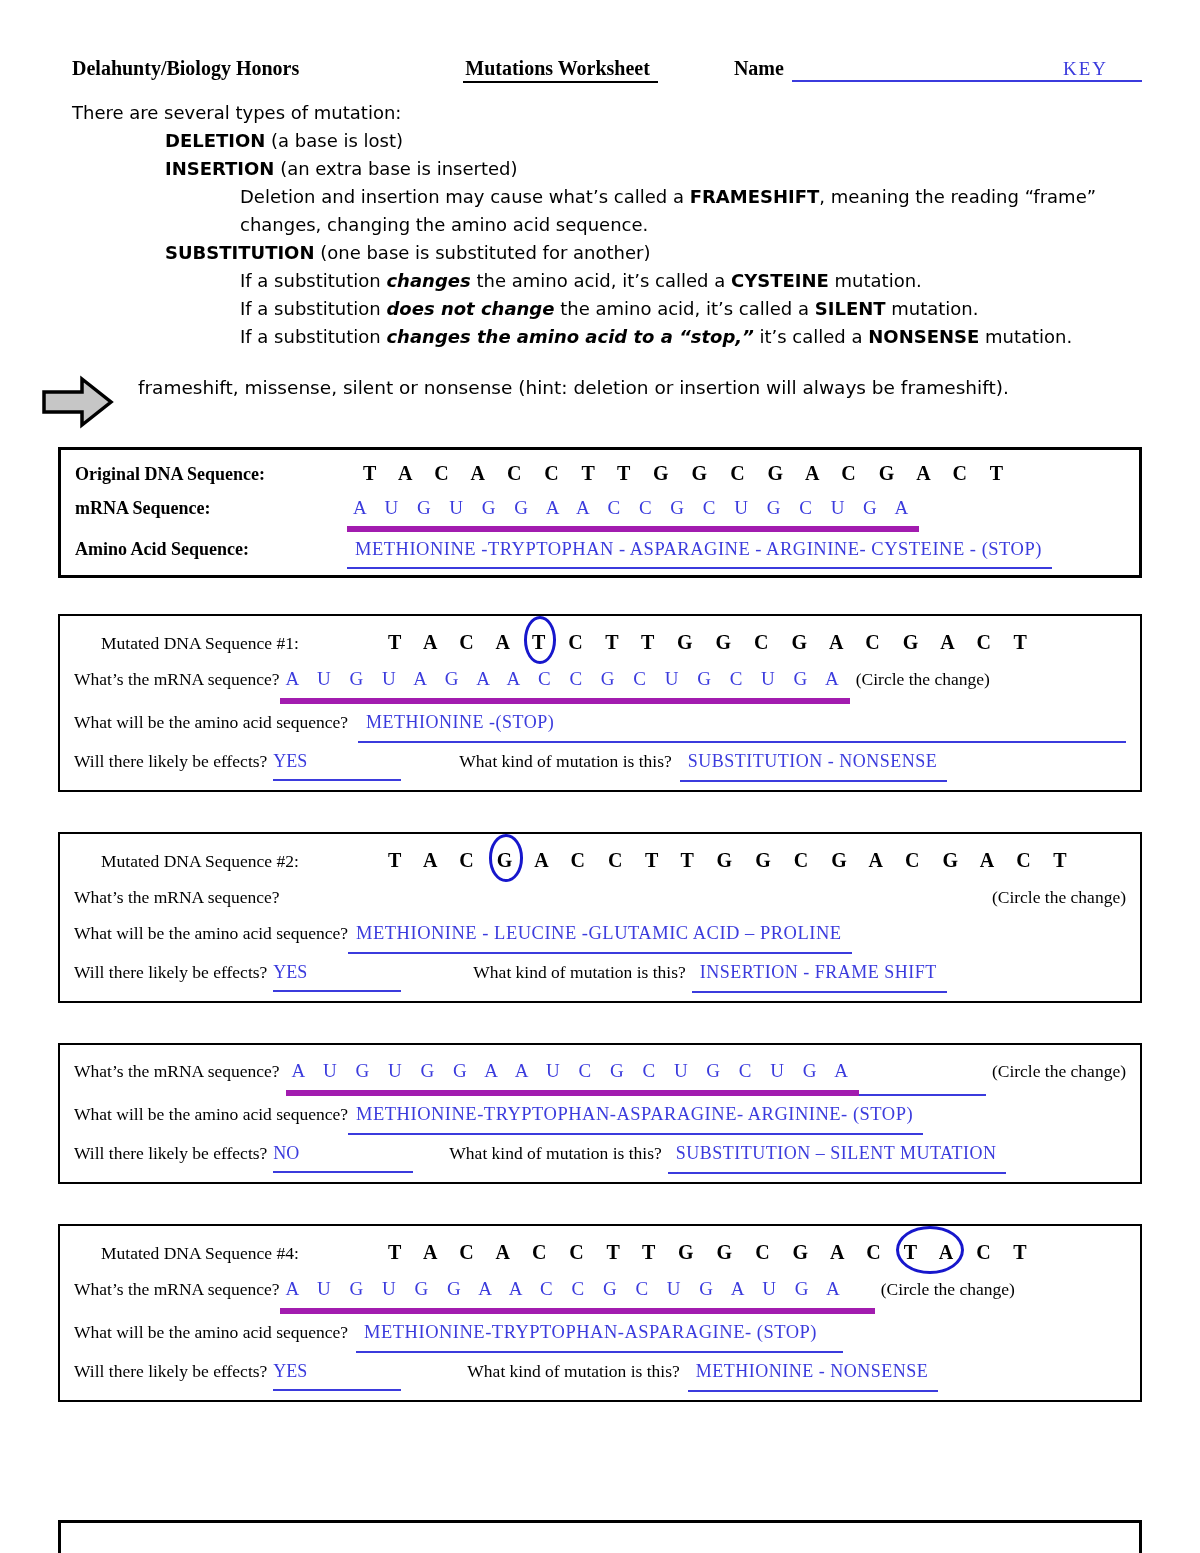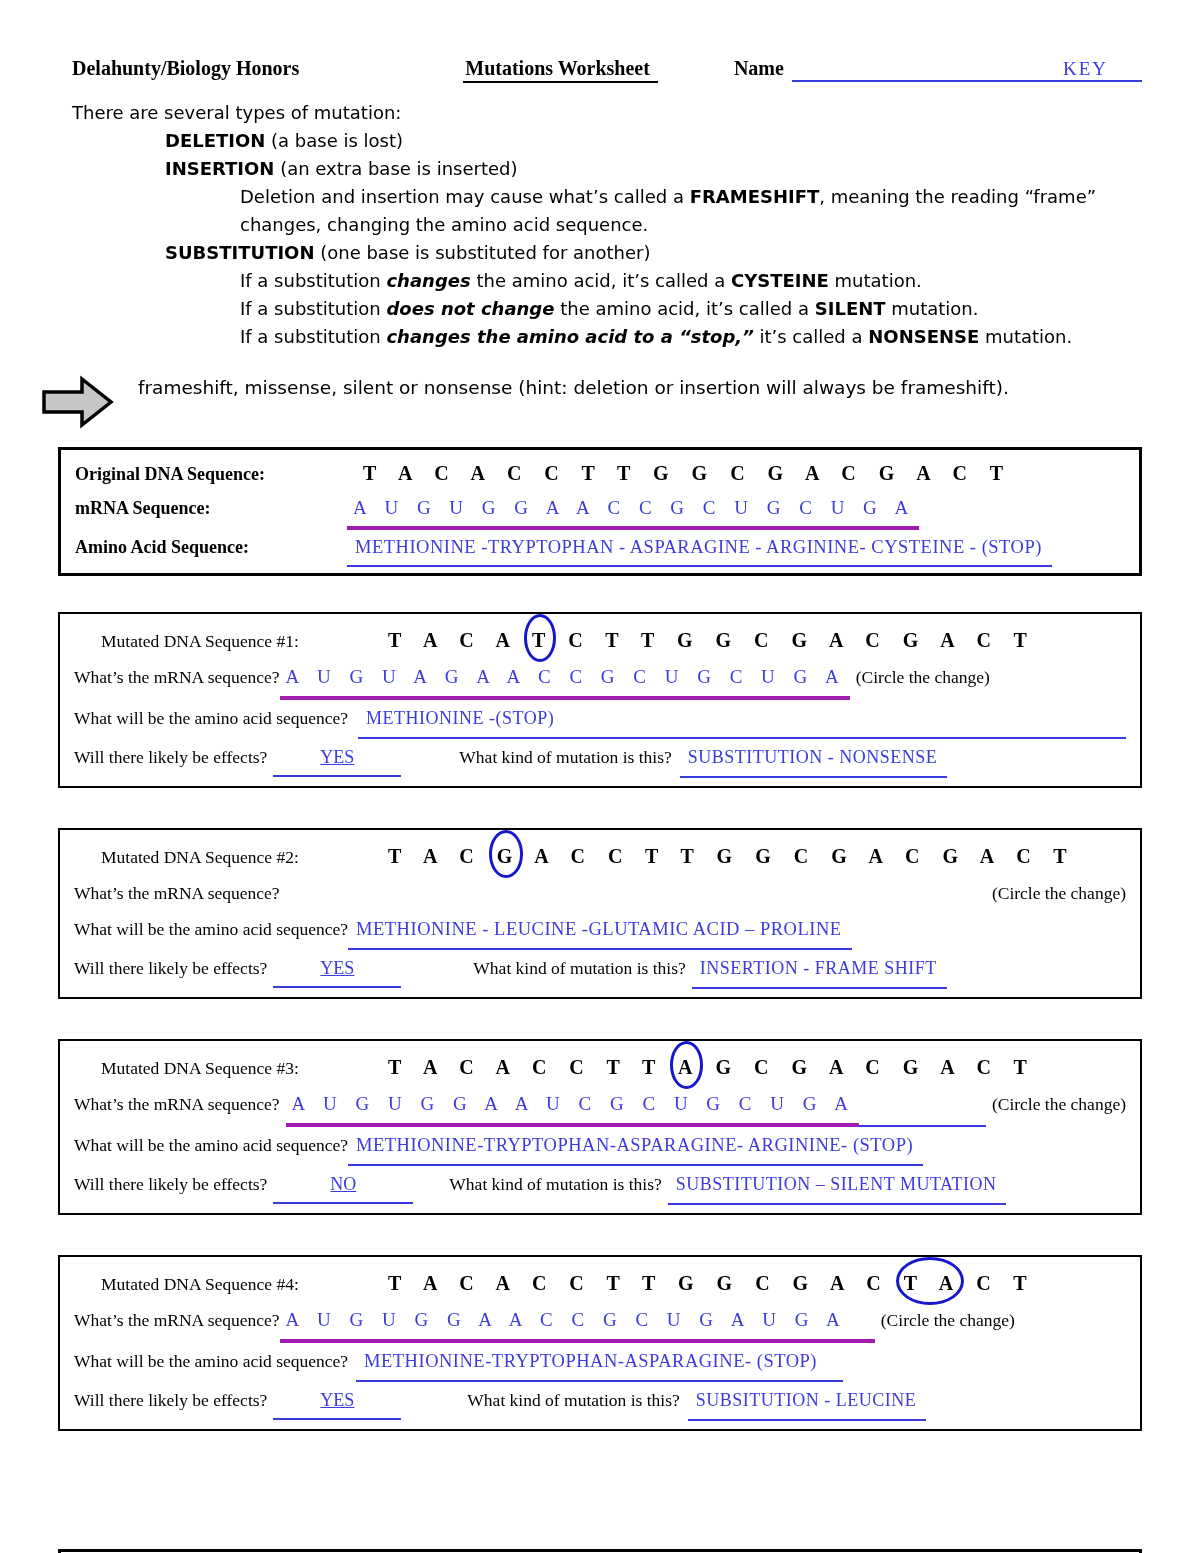--- a/index.html
+++ b/index.html
@@ -37,25 +37,25 @@
   .and{font-weight:bold;border-bottom:2px solid #000;}
   
   .wbox{border:3px solid #000;padding:6px 14px;}
   .mbox{border:2px solid #000;padding:8px 14px;margin-top:40px;}
   .row{display:flex;align-items:baseline;line-height:34px;white-space:nowrap;}
   .mrow{display:flex;align-items:baseline;line-height:36px;white-space:nowrap;}
   .blabel{font-weight:bold;font-size:18px;flex:0 0 272px;}
   .mtitle{font-size:17.5px;flex:0 0 287px;margin-left:27px;}
   .q{font-size:17.5px;}
   .dna{font-weight:bold;font-size:20px;letter-spacing:9px;}
-  .useq{color:#3b3bdd;font-size:19px;letter-spacing:7px;border-bottom:4px solid #a21caf;padding:0 4px 1px 6px;}
+  .useq{color:#3b3bdd;font-size:19px;letter-spacing:7px;border-bottom:6px solid #a21caf;padding:0 4px 1px 6px;}
   .uans{color:#3b3bdd;font-size:18px;letter-spacing:0.5px;border-bottom:2px solid #3b3bdd;padding:0 10px 1px 8px;}
   .fill-line{flex:1;border-bottom:2px solid #3b3bdd;align-self:stretch;}
   .gap-fill{flex:1;}
-  .blank{display:inline-block;min-width:128px;text-align:center;color:#3b3bdd;font-size:18px;border-bottom:2px solid #3b3bdd;margin-left:6px;text-decoration:underline;}
+  .blank{display:inline-block;min-width:128px;text-align:left;color:#3b3bdd;font-size:18px;border-bottom:2px solid #3b3bdd;margin-left:6px;}
   .blank.wide{min-width:140px;}
   .kindq{margin-left:58px;}
   .note{font-size:17.5px;margin-left:6px;}
   
   .circ{position:relative;display:inline-block;}
   .circ::after{
     content:"";position:absolute;left:-8px;right:-2px;top:-8px;bottom:-4px;
     border:3px solid #1717cc;border-radius:50%;
   }
   
@@ -155,24 +155,20 @@
     <div class="mrow">
       <span class="q">Will there likely be effects?</span>
       <span class="blank">YES</span>
       <span class="q kindq" style="margin-left:72px;">What kind of mutation is this?</span>
       <span class="uans" style="margin-left:6px;">INSERTION - FRAME SHIFT</span>
     </div>
   </div>
 
   <div class="mbox">
     <div class="mrow">
-      <span class="mtitle">Mutated DNA Sequence #3:</span>
-      <span class="dna"><span>T A C A C C T T </span><span class="circ">A</span><span> G C G A C G A C T</span></span>
-    </div>
-    <div class="mrow">
       <span class="q">What’s the mRNA sequence?</span>
       <span class="useq" style="margin-left:6px;">A U G U G G A A U C G C U G C U G A</span>
       <span class="fill-line"></span>
       <span class="note">(Circle the change)</span>
     </div>
     <div class="mrow">
       <span class="q">What will be the amino acid sequence?</span>
       <span class="uans" style="font-size:18.5px;">METHIONINE-TRYPTOPHAN-ASPARAGINE- ARGININE-  (STOP)</span>
     </div>
     <div class="mrow">
@@ -194,21 +190,21 @@
       <span class="note">(Circle the change)</span>
     </div>
     <div class="mrow">
       <span class="q">What will be the amino acid sequence?</span>
       <span class="uans" style="margin-left:8px;font-size:18.5px;padding-right:26px;">METHIONINE-TRYPTOPHAN-ASPARAGINE- (STOP)</span>
     </div>
     <div class="mrow">
       <span class="q">Will there likely be effects?</span>
       <span class="blank">YES</span>
       <span class="q kindq" style="margin-left:66px;">What kind of mutation is this?</span>
-      <span class="uans" style="margin-left:8px;">SUBSITUTION - LEUCINE</span>
+      <span class="uans" style="margin-left:8px;">METHIONINE - NONSENSE</span>
     </div>
   </div>
 
   <div class="bottom-box">
     
     
   </div>
 
 </div>
 

